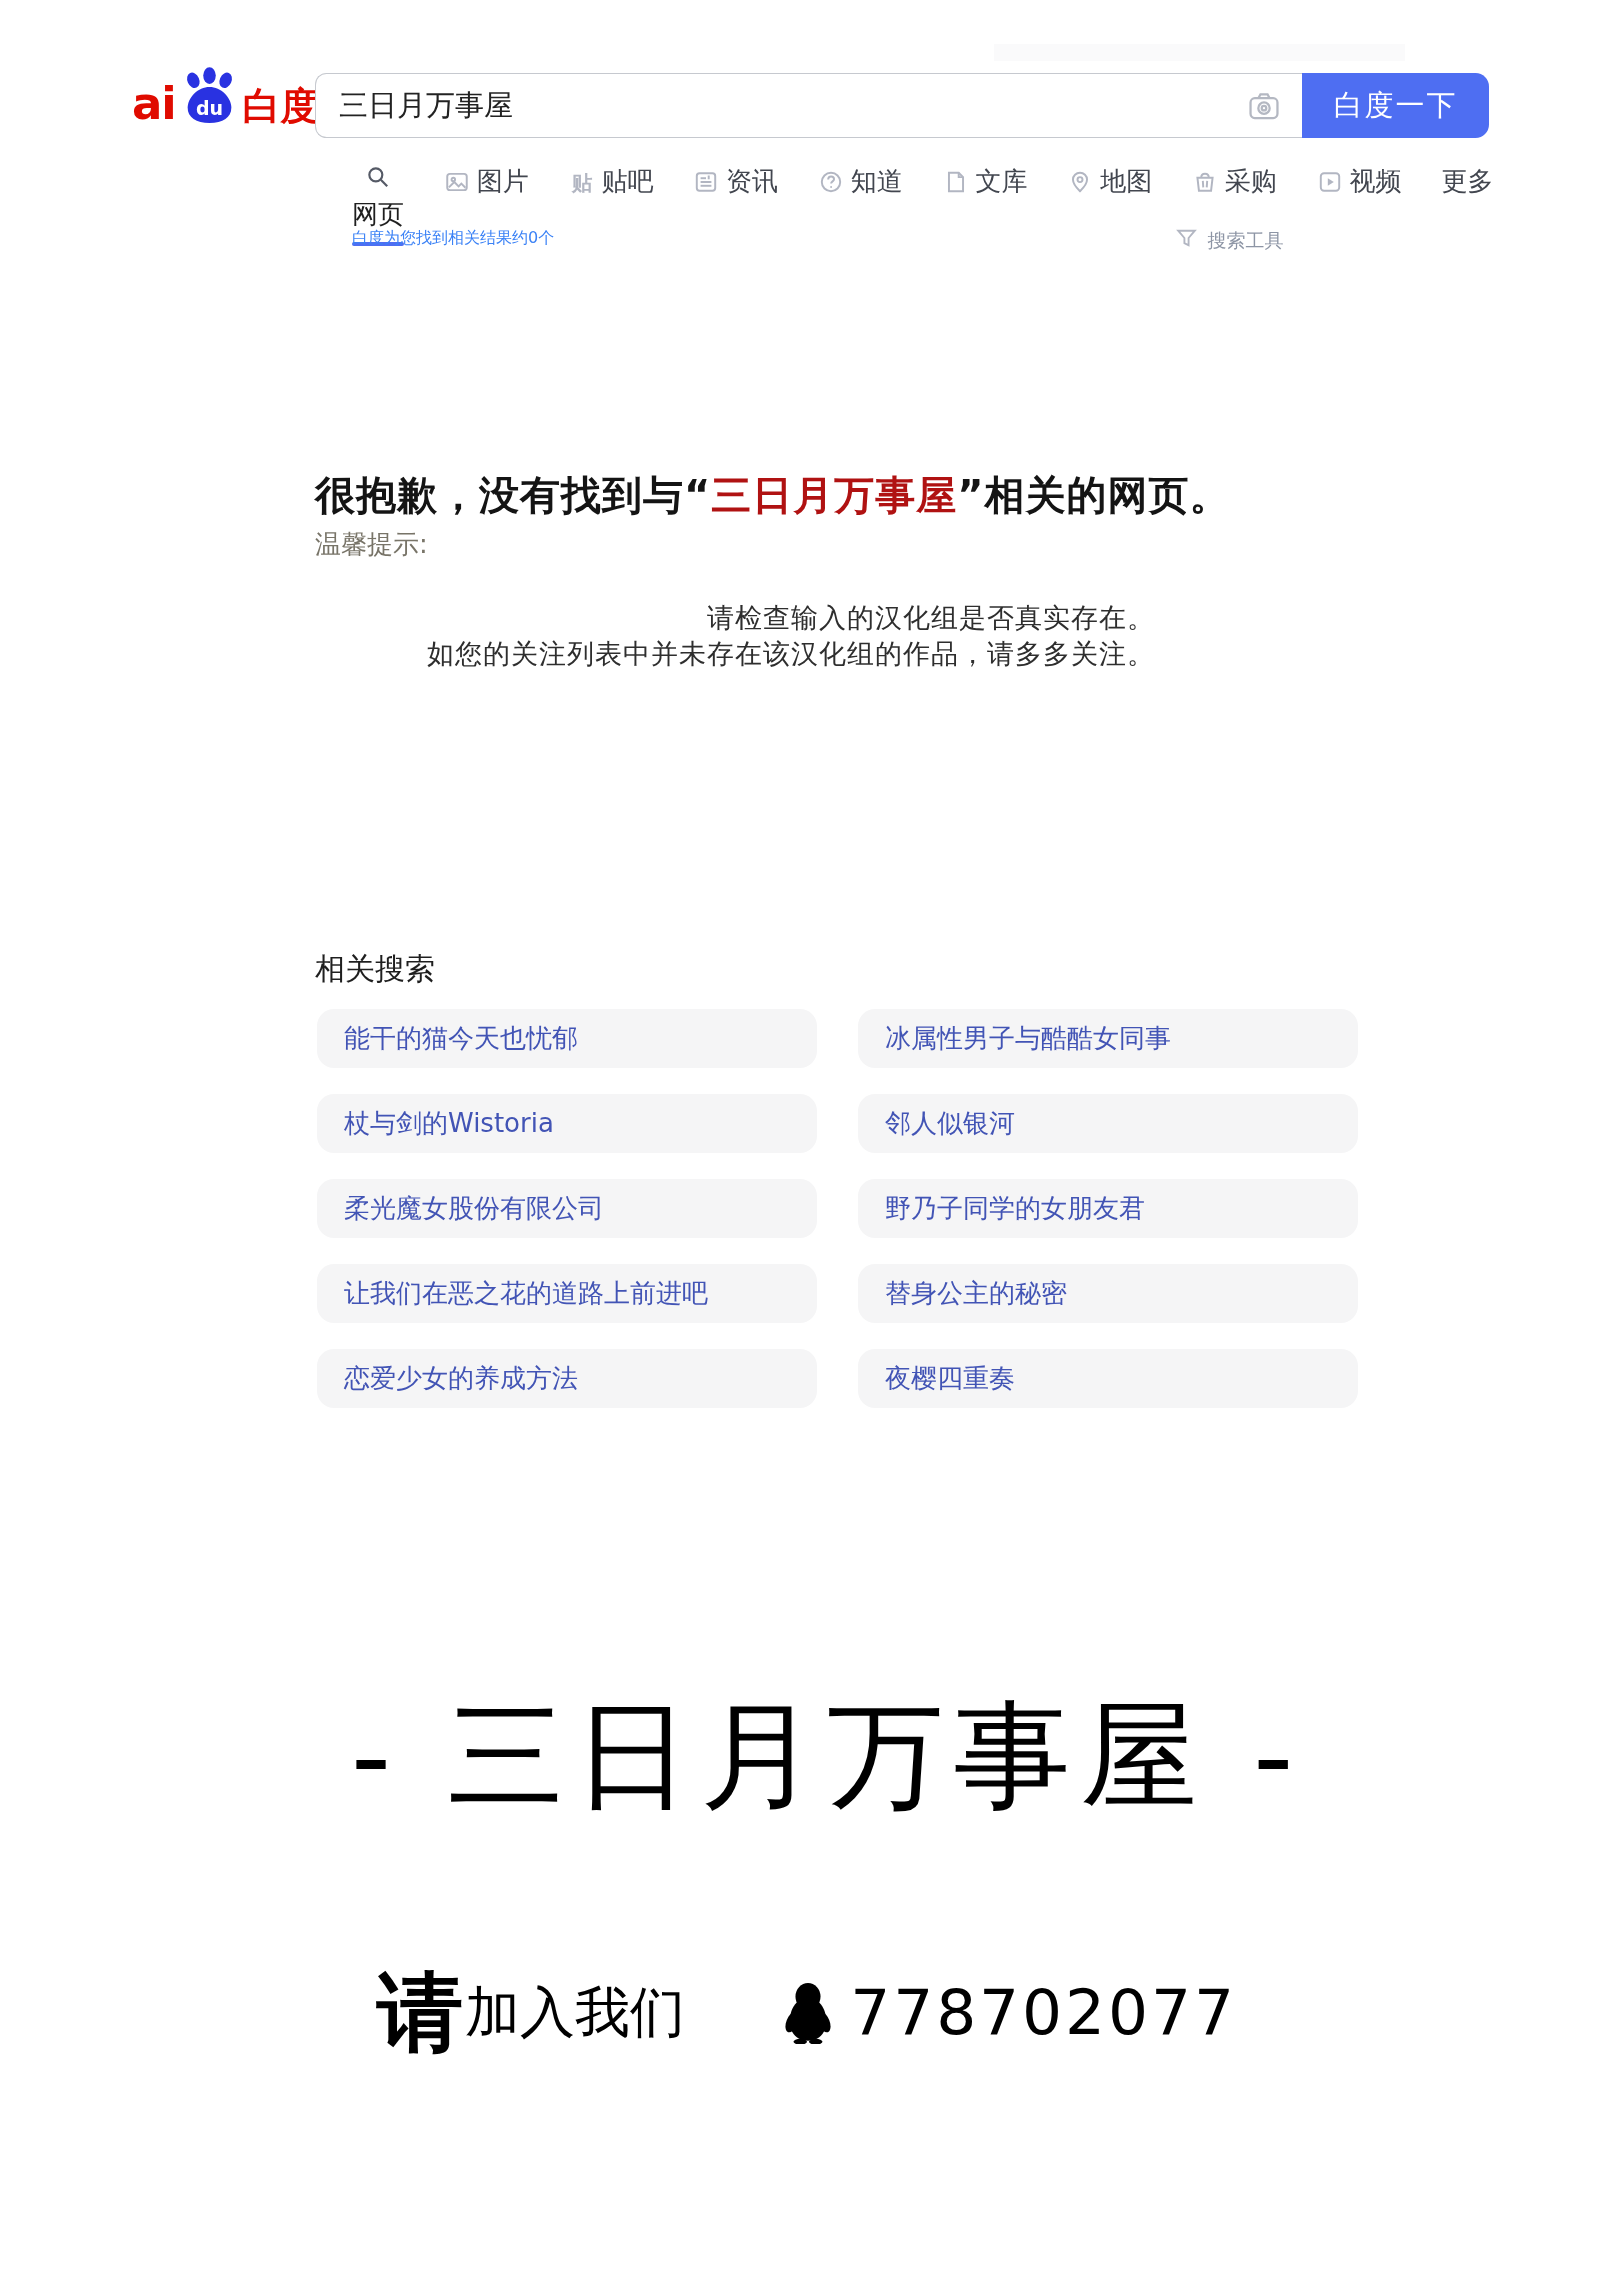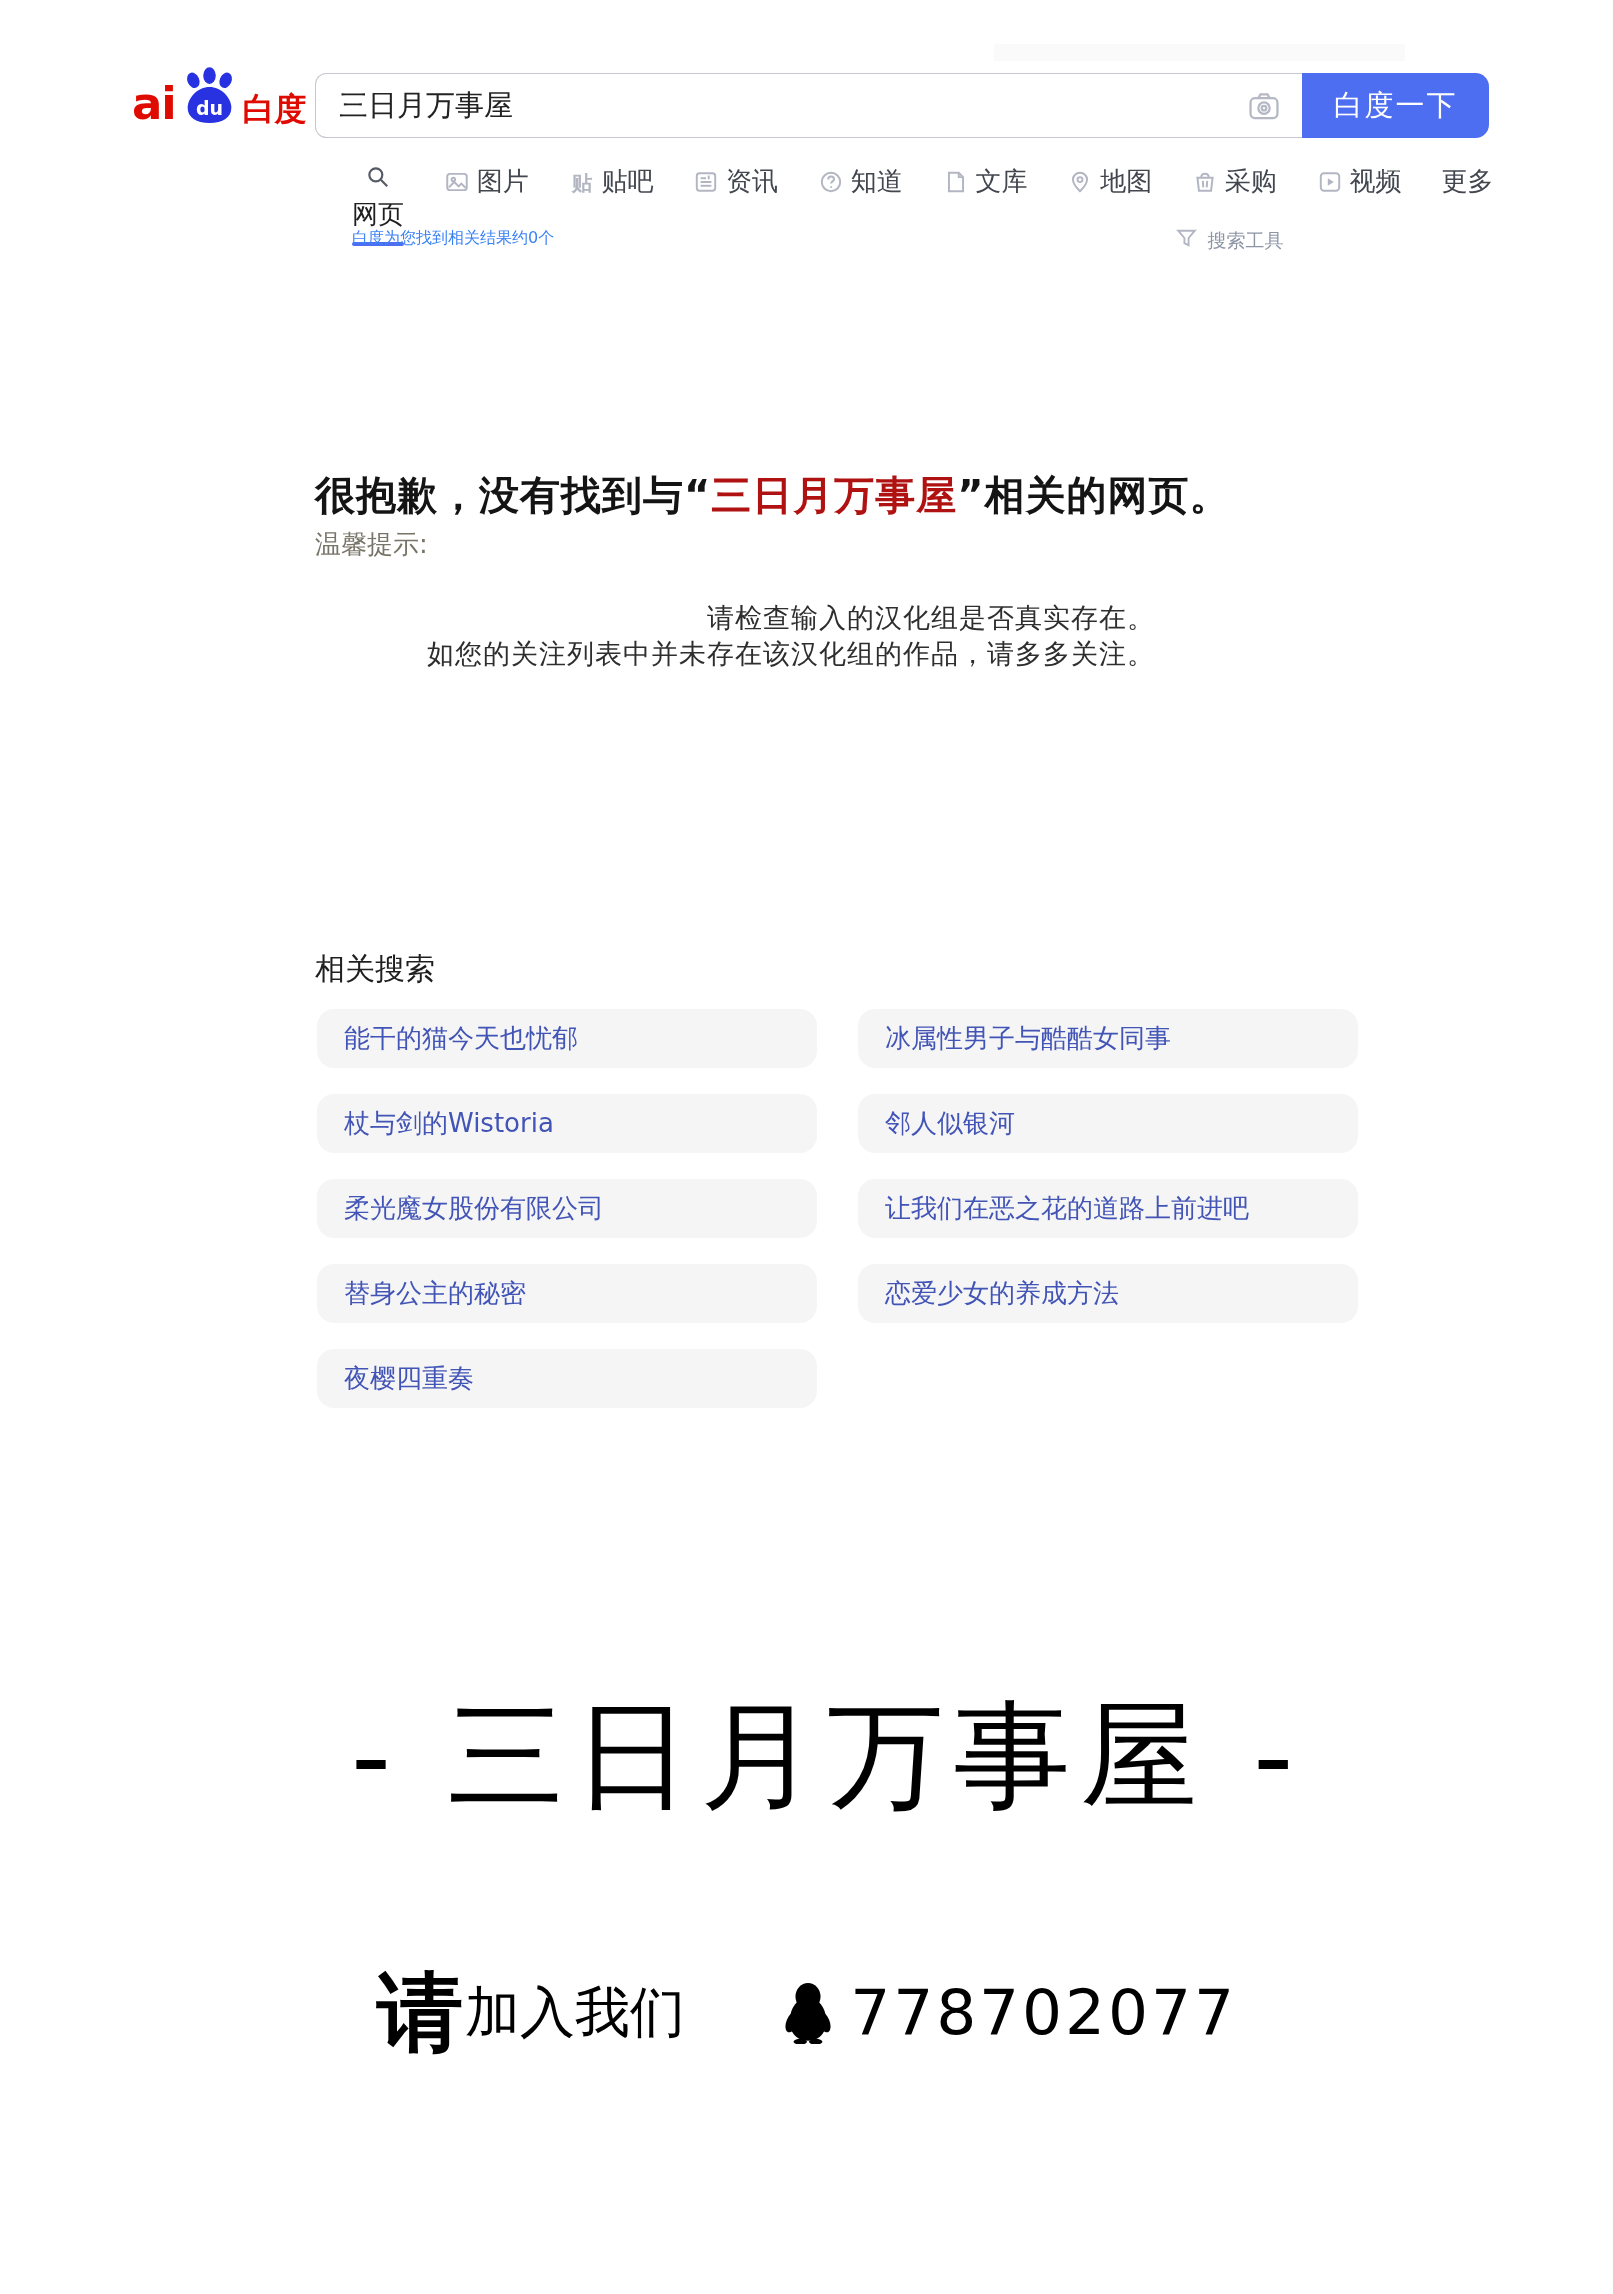--- a/index.html
+++ b/index.html
@@ -6,21 +6,21 @@
   html,body { background:#fff; }
   body { width:1614px; height:2294px; font-family:"DejaVu Sans","Liberation Sans",sans-serif; }
   .page { position:relative; width:1614px; height:2232px; overflow:hidden; background:#fff; }
 
   
   .ghost-band { position:absolute; left:994px; top:44px; width:411px; height:17px; background:#fafafb; }
   .logo { position:absolute; left:132px; top:67px; display:flex; align-items:flex-end; }
   .logo-ai { color:#e00b00; font-size:45px; font-weight:700; line-height:0.9; letter-spacing:-1px; }
   .logo-paw { margin:0 2.9px; }
   .logo-paw svg { display:block; width:61px; height:57px; }
-  .logo-name { color:#e00b00; font-size:32px; font-weight:700; line-height:0.95; }
+  .logo-name { color:#e00b00; font-size:38px; font-weight:700; line-height:0.95; }
 
   
   .searchbar { position:absolute; left:315px; top:73px; width:1174px; height:65px; display:flex; }
   .search-input-wrap { flex:1; border:1.9px solid #c6c9cf; border-right:none; border-radius:11.5px 0 0 11.5px;
       display:flex; align-items:center; padding:0 67px 0 23px; position:relative; background:#fff; }
   .search-input { border:none; outline:none; width:100%; font-size:29px; color:#222; font-family:inherit; background:transparent; }
   .camera-btn { position:absolute; right:21px; top:15.3px; width:34px; height:34px; cursor:pointer; }
   .search-btn { width:187px; height:65px; background:#4e6ef2; color:#fff; font-size:29px; border:none;
       border-radius:0 13.4px 13.4px 0; font-family:inherit; cursor:pointer; letter-spacing:1.9px; }
 
@@ -230,20 +230,21 @@
     <div>如您的关注列表中并未存在该汉化组的作品，请多多关注。</div>
   </div>
 
   <div class="related-title">相关搜索</div>
   <div class="chips">
     <div class="chip">能干的猫今天也忧郁</div>
     <div class="chip">冰属性男子与酷酷女同事</div>
     <div class="chip">杖与剑的Wistoria</div>
     <div class="chip">邻人似银河</div>
     <div class="chip">柔光魔女股份有限公司</div>
+    <div class="chip">野乃子同学的女朋友君</div>
     <div class="chip">让我们在恶之花的道路上前进吧</div>
     <div class="chip">替身公主的秘密</div>
     <div class="chip">恋爱少女的养成方法</div>
     <div class="chip">夜樱四重奏</div>
   </div>
 
   <div class="banner-title">- 三日月万事屋 -</div>
 
   <div class="join">
     <span class="join-big">请</span>

